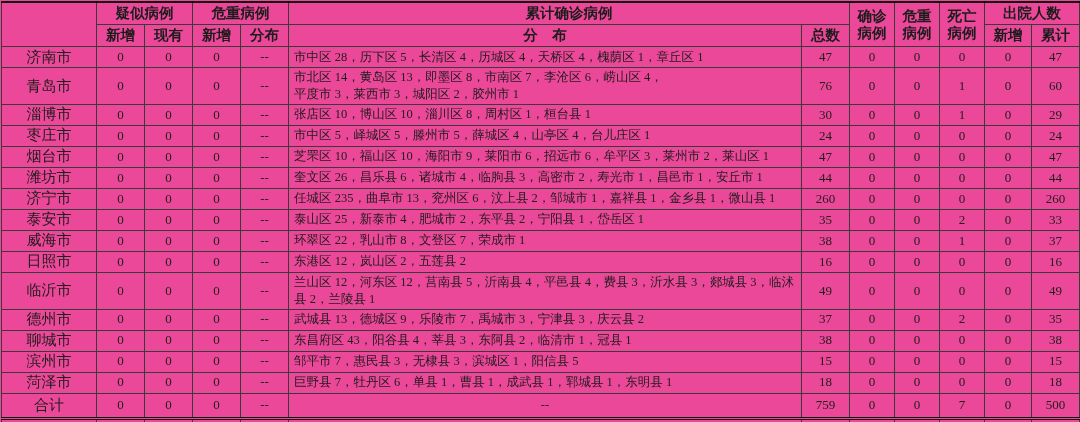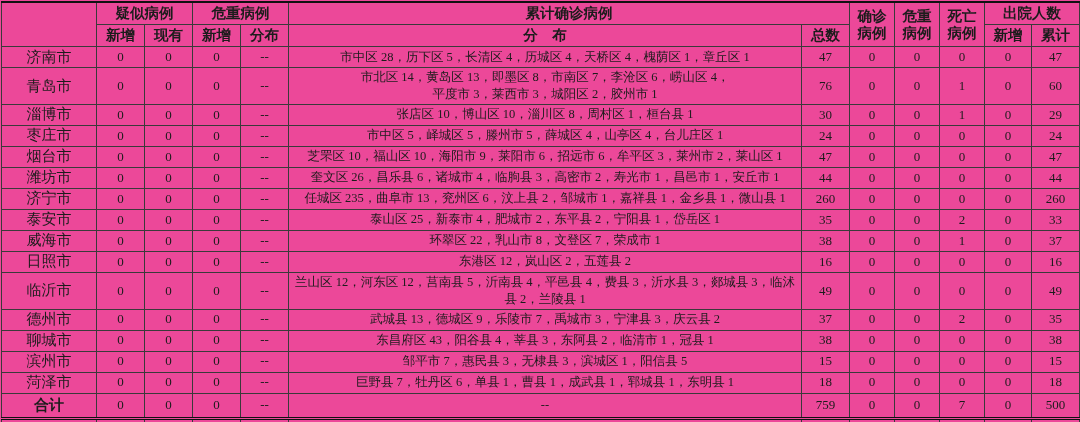--- a/index.html
+++ b/index.html
@@ -22,26 +22,26 @@
     padding:0 2px;
     text-align:center; vertical-align:middle;
     overflow:hidden;
   }
   thead th {
     font-weight:bold; font-size:14.5px; line-height:1.15; height:21px;
   }
   tbody td { font-size:13px; line-height:1.25; height:18px; }
   td.cell-region { font-size:15px; }
   td.dist {
-    text-align:center; padding:1px 5px; font-size:12.5px; line-height:1.35;
+    text-align:left; padding:1px 5px; font-size:12.5px; line-height:1.35;
     white-space:pre-line;
   }
   td.dist.center { text-align:center; }
   tr.total-row td { height:21px; }
-  tr.total-row td.cell-region { font-weight:bold; }
+  tr.total-row td.cell-region { font-weight:normal; }
   tr.imported-row td { height:62px; font-size:14px; border-top:3px double #111; }
   tr.imported-row td.dist { font-size:13.5px; }
 </style>
 </head>
 <body>
 
 <div class="page">
   <table class="case-table">
     <colgroup>
       <col style="width:95px">

